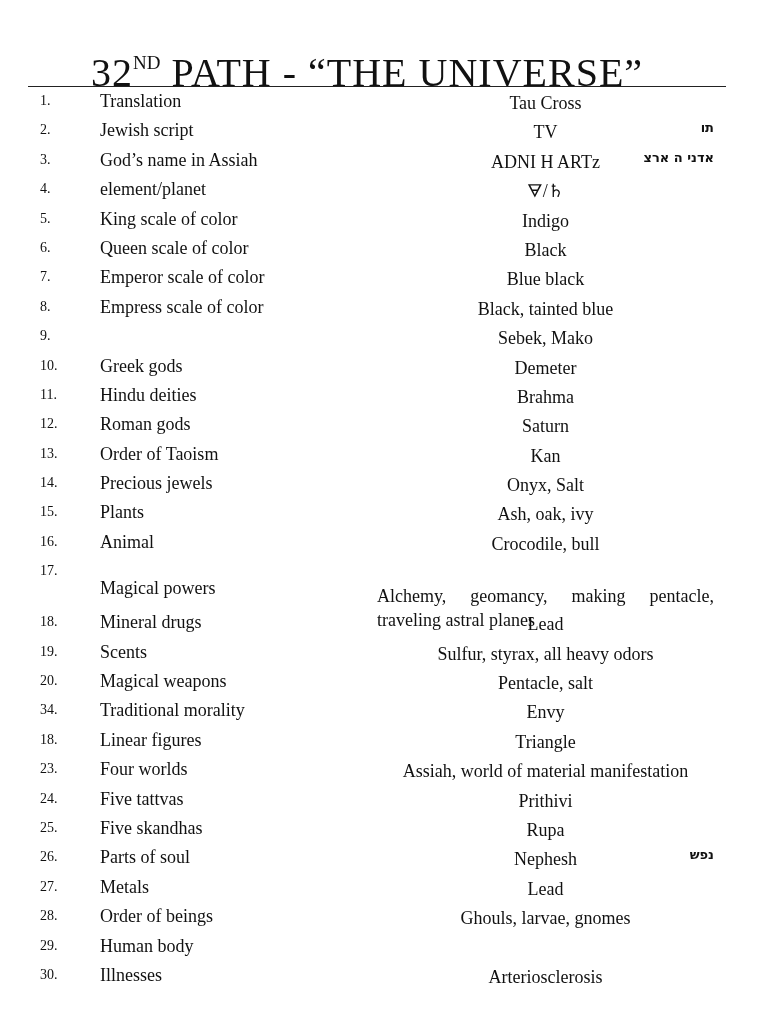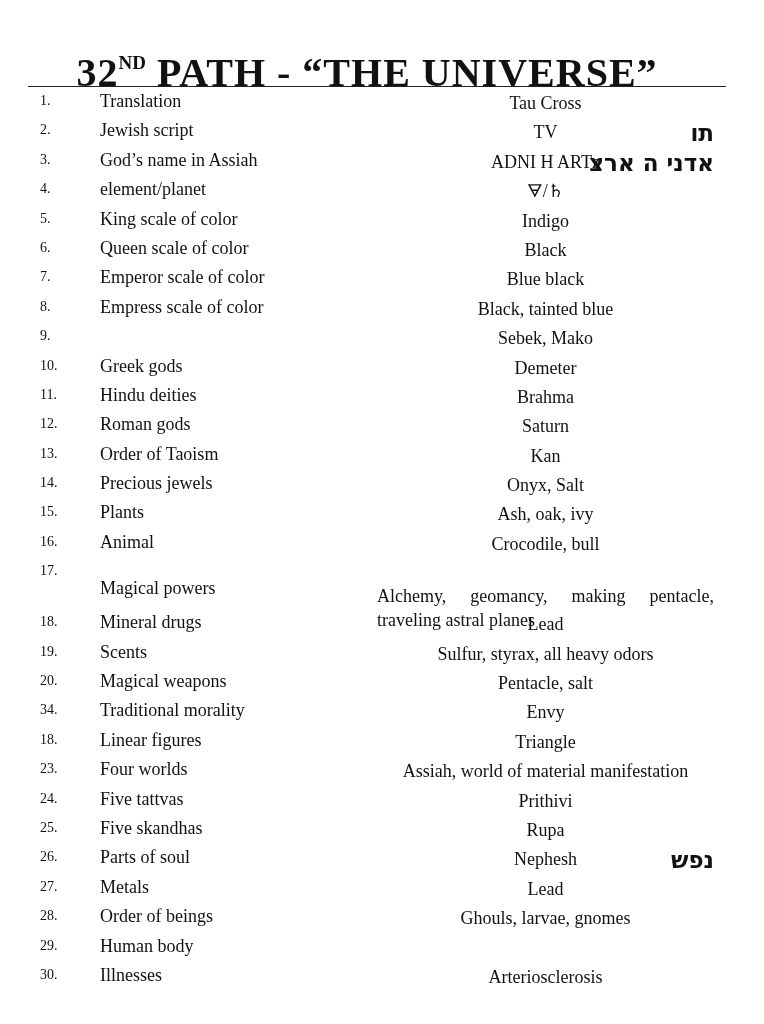--- a/index.html
+++ b/index.html
@@ -1,31 +1,31 @@
 <!DOCTYPE html>
 <html><head>
   <meta charset="utf-8">
   <style>
     html, body { margin: 0; padding: 0; background: #ffffff; }
     body { width: 764px; height: 1024px; position: relative; overflow: hidden;
            font-family: "Liberation Serif", "DejaVu Serif", serif; color: #111; }
     .title { position: absolute; top: 22px; left: 0; width: 734px; text-align: center;
-             font-size: 40px; letter-spacing: 1px; font-weight: bold; }
+             font-size: 40px; letter-spacing: 1px; font-weight: normal; }
     .title sup { font-size: 19px; vertical-align: 17px; letter-spacing: 0; }
     .rule { position: absolute; top: 86px; left: 28px; width: 698px; height: 1px; background: #222; }
     .table { position: absolute; top: 88px; left: 0; width: 764px; }
     .row { position: relative; height: 29.4px; font-size: 18px; }
     .row.tall { height: 51px; }
     .num { position: absolute; left: 40px; top: 5px; font-size: 14px; }
     .label { position: absolute; left: 100px; top: 3px; }
     .row.tall .label { top: 20px; }
     .value { position: absolute; left: 377px; top: 3px; width: 337px; line-height: 24px; text-align: center; }
     .row.tall .value { top: -2px; text-align: justify; margin-top: 28px; }
     .hebrew { position: absolute; right: 50px; top: 3px; font-family: "DejaVu Sans", sans-serif;
-              font-weight: bold; font-size: 23px; direction: rtl; }
+              font-weight: bold; font-size: 13px; direction: rtl; }
   </style>
 </head>
 <body>
 
 <h1 class="title"><span>32</span><sup>ND</sup><span> PATH - “THE UNIVERSE”</span></h1>
 <div class="rule"></div>
 
 <div class="table" id="corr-table">
     <div class="row">
       <span class="num">1.</span>

